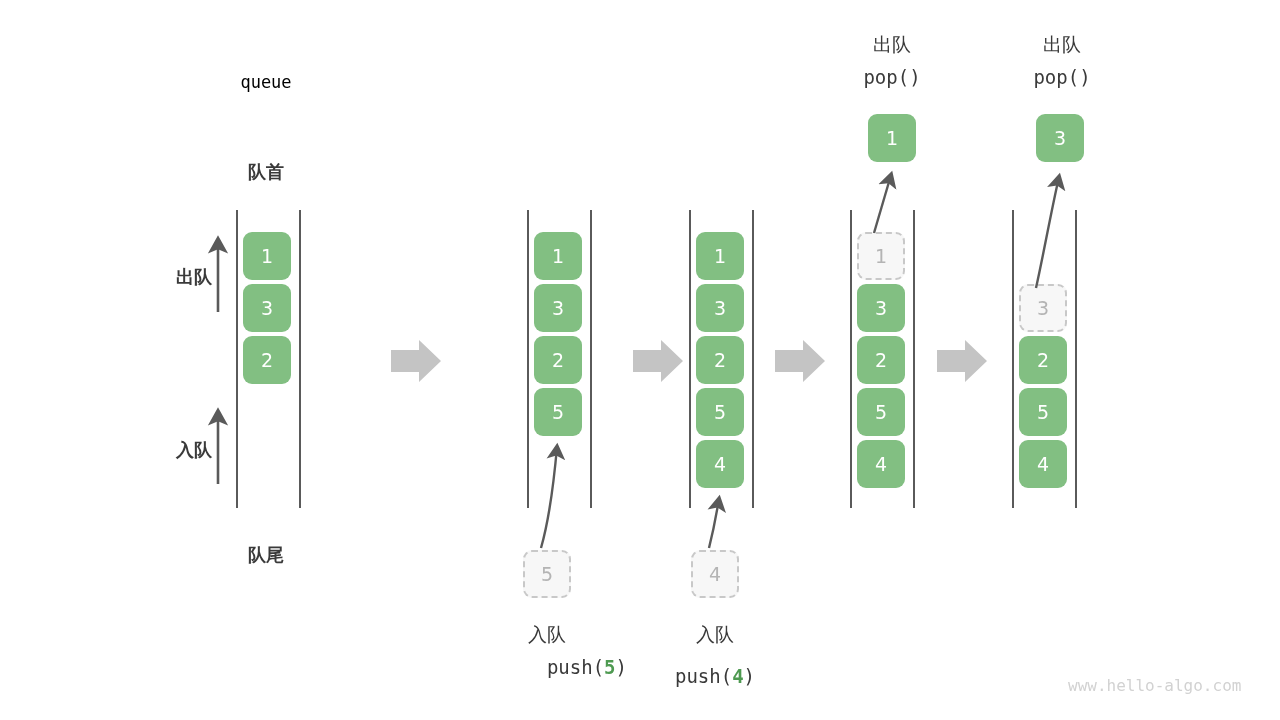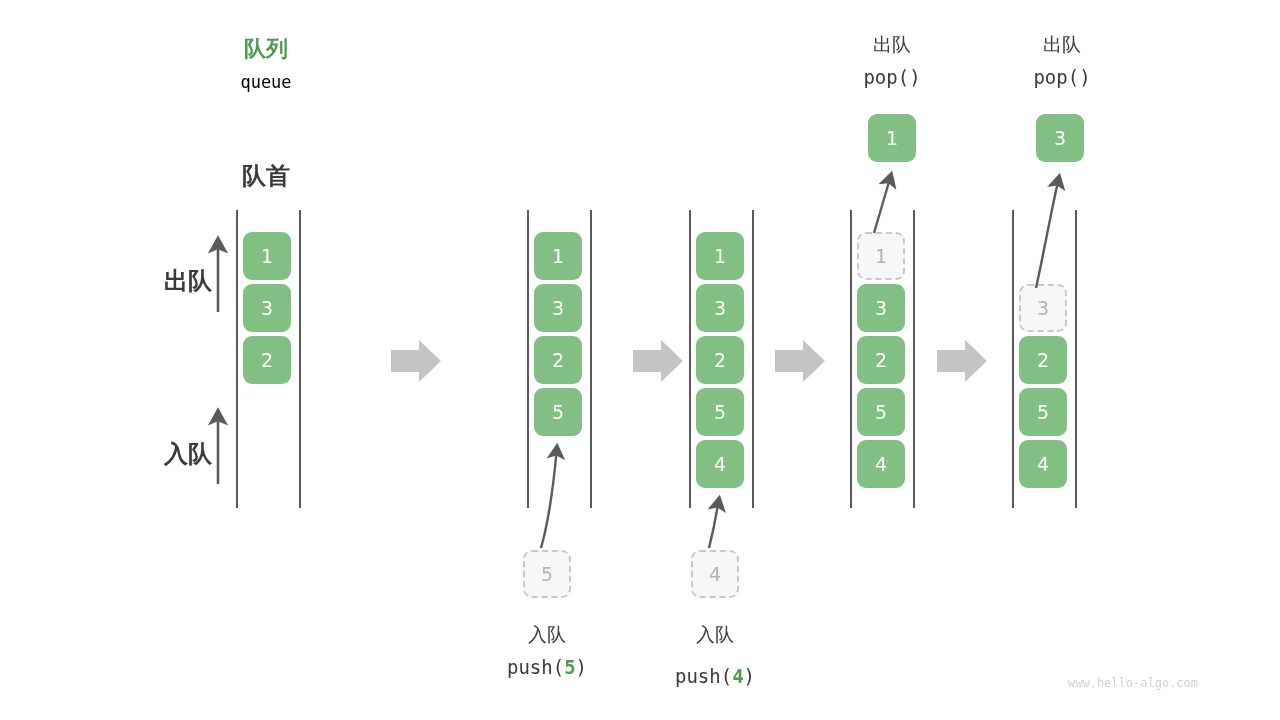--- a/index.html
+++ b/index.html
@@ -33,21 +33,21 @@
   .title-en {
     font-family: "DejaVu Sans Mono", monospace;
     font-size: 17px;
     color: #000000;
     text-align: center;
     white-space: nowrap;
   }
   .label-bold {
     font-family: "DejaVu Sans", sans-serif;
     font-weight: bold;
-    font-size: 24px;
+    font-size: 18px;
     color: #3a3a3a;
     text-align: center;
     white-space: nowrap;
   }
   .op-cn {
     font-family: "DejaVu Sans", sans-serif;
     font-size: 19px;
     color: #3a3a3a;
     text-align: center;
     white-space: nowrap;
@@ -55,21 +55,21 @@
   .op-code {
     font-family: "DejaVu Sans Mono", monospace;
     font-size: 19px;
     color: #3a3a3a;
     text-align: center;
     white-space: nowrap;
   }
   .op-code .num { color: #4e9a51; font-weight: bold; }
   .watermark {
     font-family: "DejaVu Sans Mono", monospace;
-    font-size: 12px;
+    font-size: 16px;
     color: #d2d2d2;
     white-space: nowrap;
   }
 
   
   .cell {
     width: 48px;
     height: 48px;
     border-radius: 9px;
     display: flex;
@@ -102,24 +102,24 @@
     width: 1280px;
     height: 720px;
     pointer-events: none;
   }
 </style>
 </head>
 <body>
 
 <div class="stage">
 
-  <div class="abs title-cn" style="left:186px; top:34px; width:160px;">队列</div>
   <div class="abs title-en" style="left:186px; top:72px; width:160px;">queue</div>
 
   <div class="abs label-bold" style="left:186px; top:160px; width:160px;">队首</div>
+  <div class="abs label-bold" style="left:186px; top:543px; width:160px;">队尾</div>
 
   <div class="abs label-bold" style="left:140px; top:265px; width:72px; text-align:right;">出队</div>
   <div class="abs label-bold" style="left:140px; top:438px; width:72px; text-align:right;">入队</div>
 
   <div class="abs" style="left:0; top:0;">
     <div class="rail" style="left:236px; top:210px; height:298px;"></div>
     <div class="rail" style="left:299px; top:210px; height:298px;"></div>
 
     <div class="abs cell filled" style="left:243px; top:232px;">1</div>
     <div class="abs cell filled" style="left:243px; top:284px;">3</div>
@@ -131,21 +131,21 @@
     <div class="rail" style="left:590px; top:210px; height:298px;"></div>
 
     <div class="abs cell filled" style="left:534px; top:232px;">1</div>
     <div class="abs cell filled" style="left:534px; top:284px;">3</div>
     <div class="abs cell filled" style="left:534px; top:336px;">2</div>
     <div class="abs cell filled" style="left:534px; top:388px;">5</div>
 
     <div class="abs cell ghost" style="left:523px; top:550px;">5</div>
 
     <div class="abs op-cn" style="left:467px; top:622px; width:160px;">入队</div>
-    <div class="abs op-code" style="left:467px; top:656px; width:160px;">
+    <div class="abs op-code" style="left:467px; top:656px; width:160px;text-align:right;">
       <span>push(</span><span class="num">5</span><span>)</span>
     </div>
   </div>
 
   <div class="abs" style="left:0; top:0;">
     <div class="rail" style="left:689px; top:210px; height:298px;"></div>
     <div class="rail" style="left:752px; top:210px; height:298px;"></div>
 
     <div class="abs cell filled" style="left:696px; top:232px;">1</div>
     <div class="abs cell filled" style="left:696px; top:284px;">3</div>

